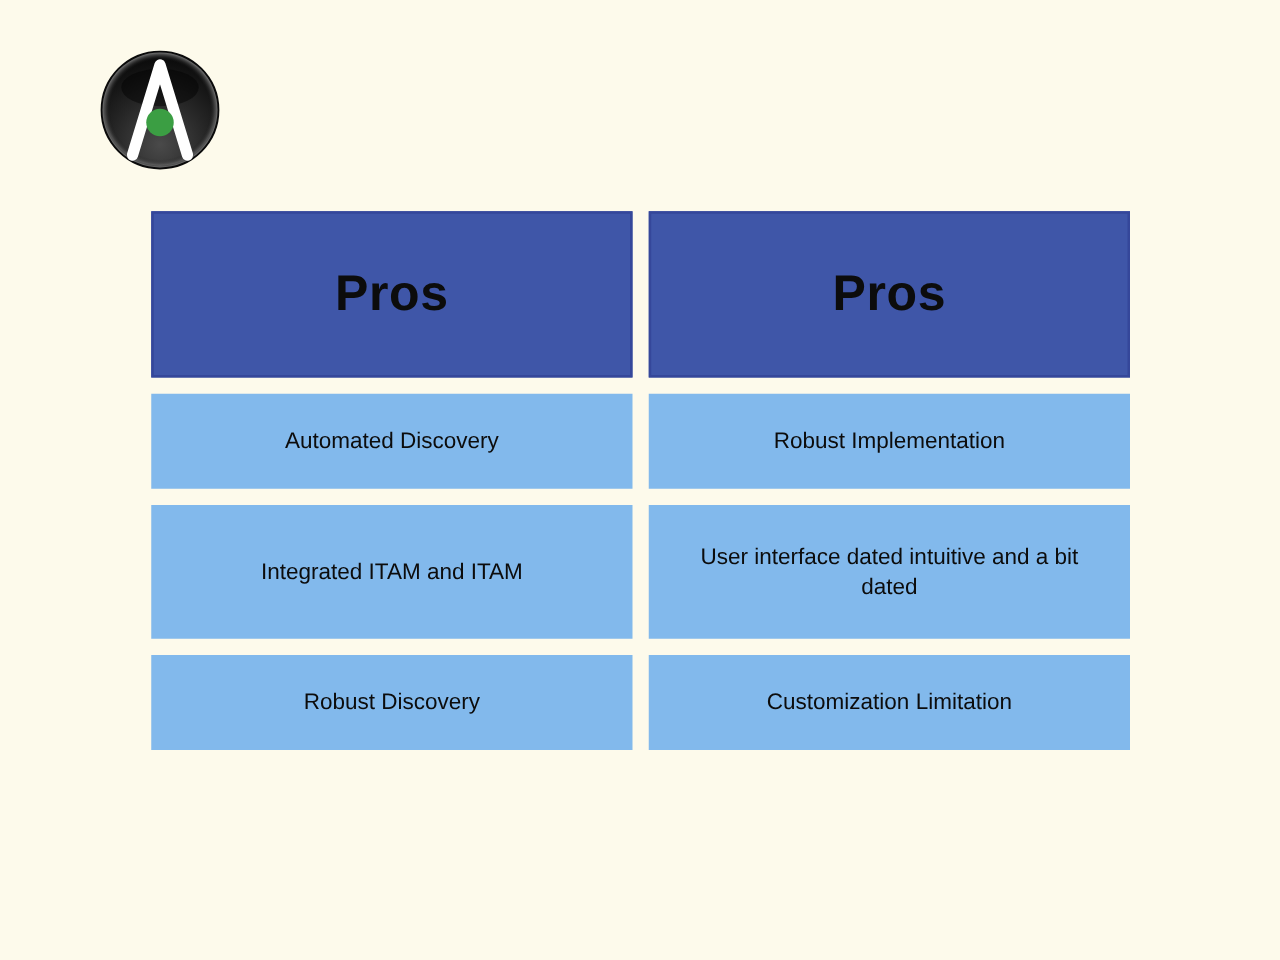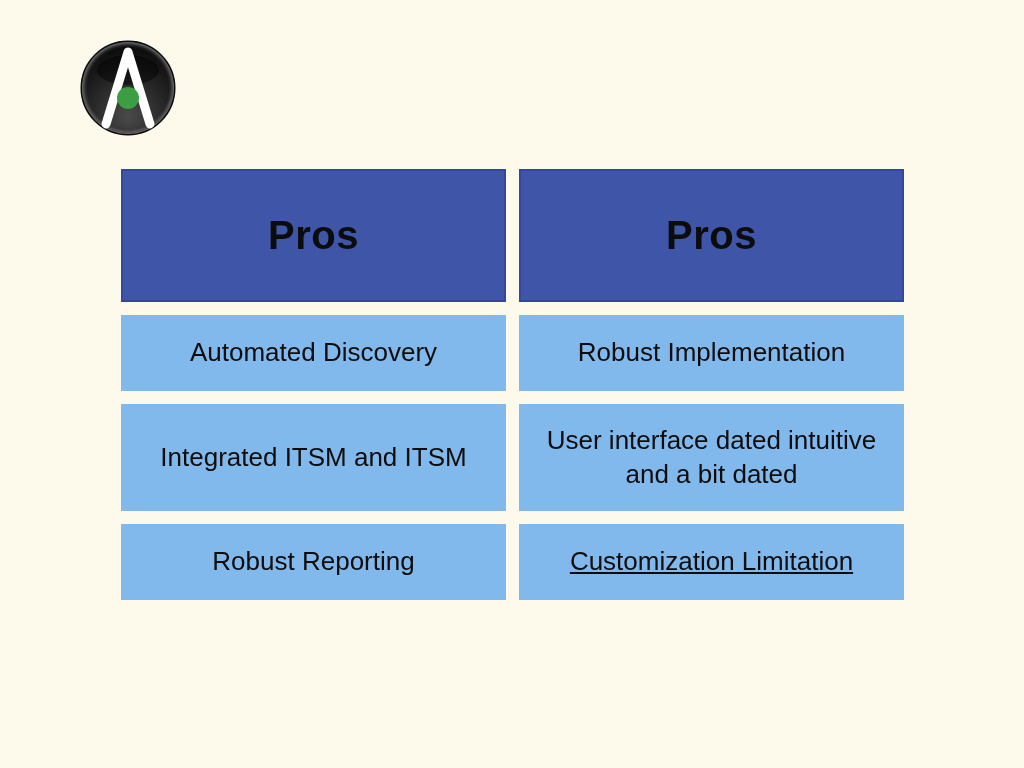--- a/index.html
+++ b/index.html
@@ -45,21 +45,21 @@
   }
   .cell.header {
     background: #3F56A8;
     border: 2px solid #35479A;
     font-size: 40px;
     font-weight: 700;
     letter-spacing: 0.5px;
   }
   .cell.item {
     background: #82B9EC;
-    font-size: 26px;
+    font-size: 18px;
     font-weight: 400;
     line-height: 1.3;
     padding: 6px 20px;
   }
 </style>
 </head>
 <body style="background: rgb(253, 250, 235);">
 
 <div class="logo">
   <svg viewBox="0 0 96 96">
@@ -83,18 +83,18 @@
   </svg>
 </div>
 
 <div class="table">
   <div class="cell header" style="background: rgb(63, 86, 168); border-color: rgb(53, 71, 154); color: rgb(12, 12, 12);">Pros</div>
   <div class="cell header" style="background: rgb(63, 86, 168); border-color: rgb(53, 71, 154); color: rgb(12, 12, 12);">Pros</div>
 
   <div class="cell item" style="background: rgb(130, 185, 236); color: rgb(12, 12, 12);">Automated Discovery</div>
   <div class="cell item" style="background: rgb(130, 185, 236); color: rgb(12, 12, 12);">Robust Implementation</div>
 
-  <div class="cell item" style="background: rgb(130, 185, 236); color: rgb(12, 12, 12);">Integrated ITSM and ITSM</div>
+  <div class="cell item" style="background: rgb(130, 185, 236); color: rgb(12, 12, 12);">Integrated ITAM and ITAM</div>
   <div class="cell item" style="background: rgb(130, 185, 236); color: rgb(12, 12, 12);">User interface dated intuitive and a bit dated</div>
 
-  <div class="cell item" style="background: rgb(130, 185, 236); color: rgb(12, 12, 12);">Robust Reporting</div>
-  <div class="cell item" style="background: rgb(130, 185, 236); color: rgb(12, 12, 12); text-decoration: underline;">Customization Limitation</div>
+  <div class="cell item" style="background: rgb(130, 185, 236); color: rgb(12, 12, 12);">Robust Discovery</div>
+  <div class="cell item" style="background: rgb(130, 185, 236); color: rgb(12, 12, 12);">Customization Limitation</div>
 </div>
 
 </body></html>

